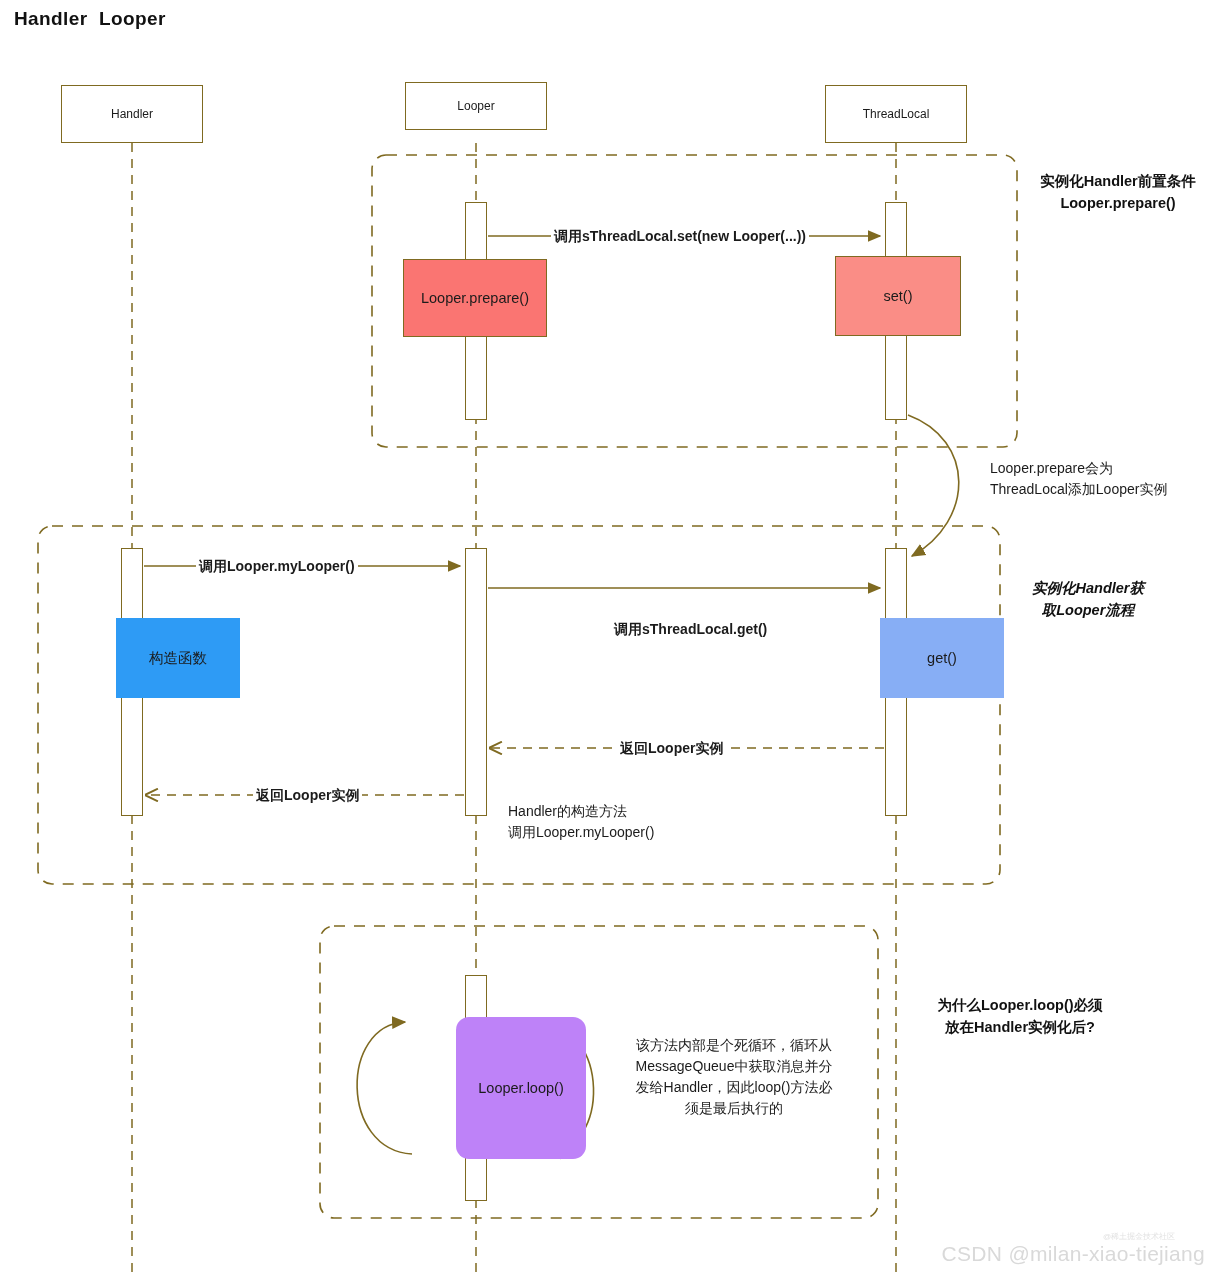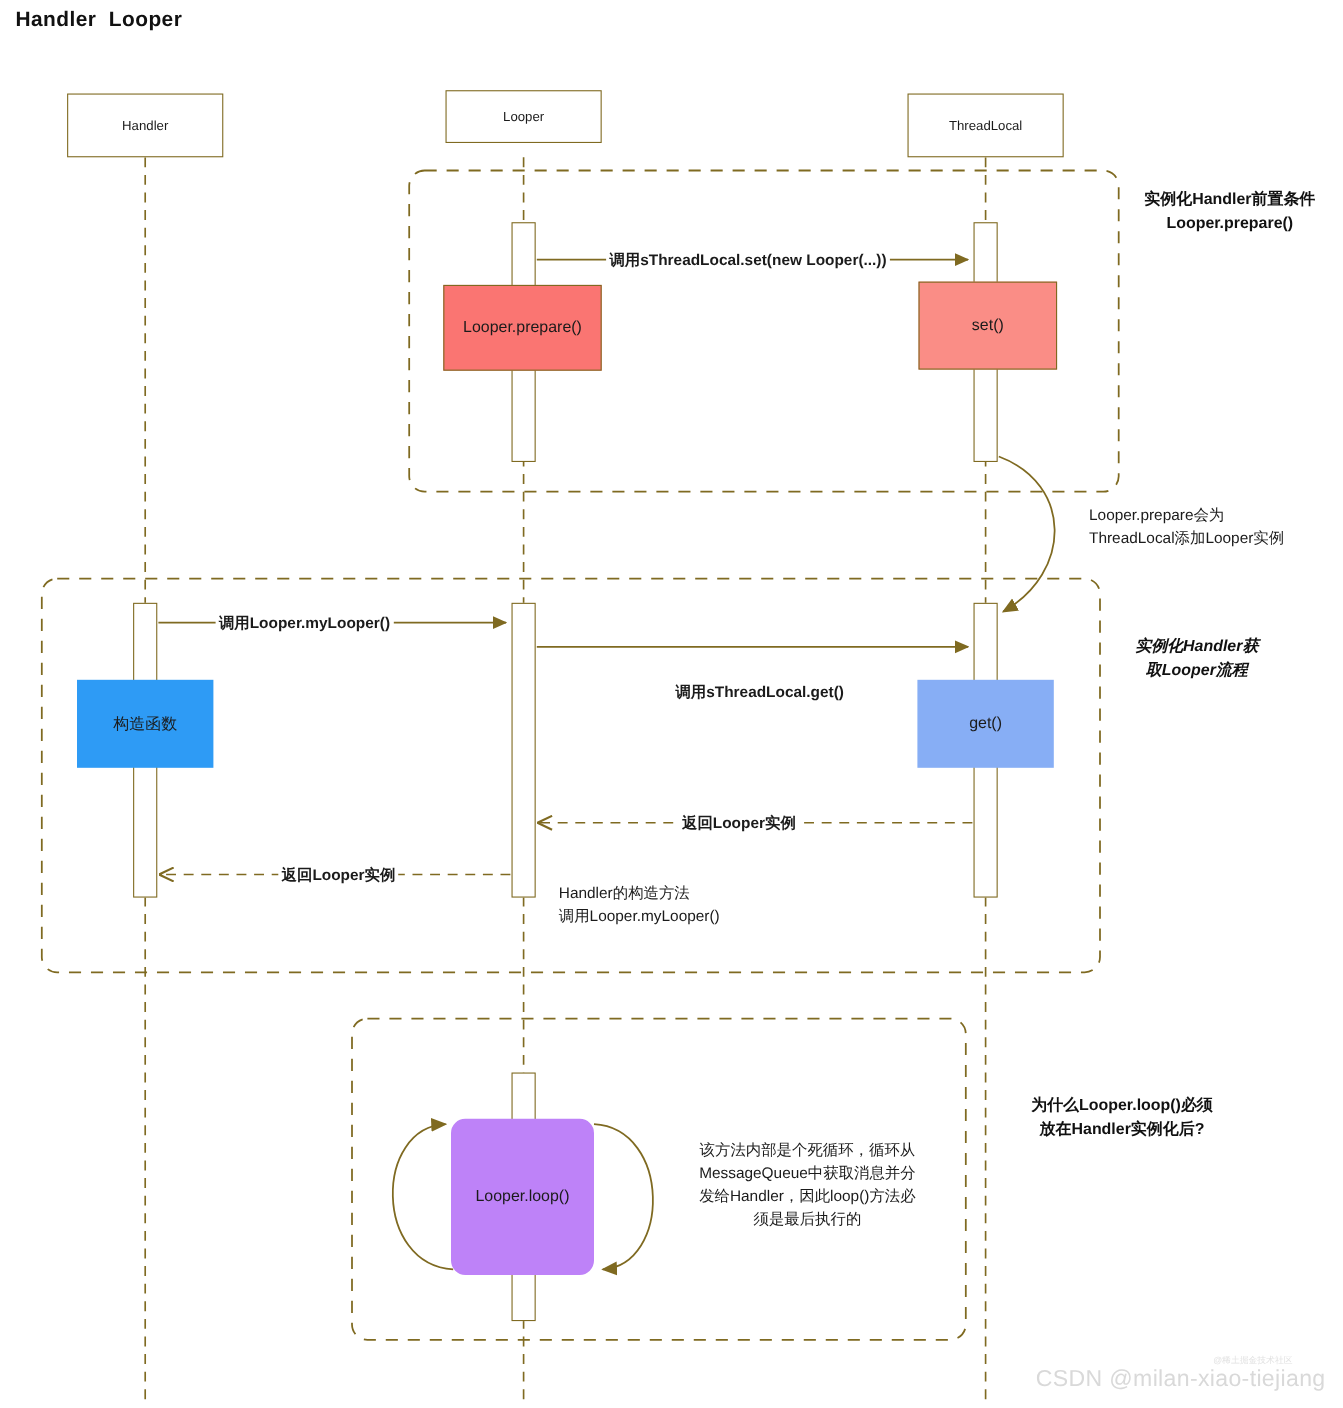--- a/index.html
+++ b/index.html
@@ -41,21 +41,21 @@
 
   
   .mbox{
     position:absolute;
     border:1.3px solid #7f6a21;
     box-sizing:border-box;
     display:flex;align-items:center;justify-content:center;
     font-size:14.5px;color:#1b1b1b;
     text-align:center;
   }
-  .mbox.noborder{border:none;}
+  .mbox.noborder{border:none;margin-left:46px;}
 
   
   .msg{
     position:absolute;
     font-size:14px;color:#1b1b1b;
     background:#ffffff;
     padding:0 3px;
     white-space:nowrap;
     line-height:16px;
     font-weight:bold;

